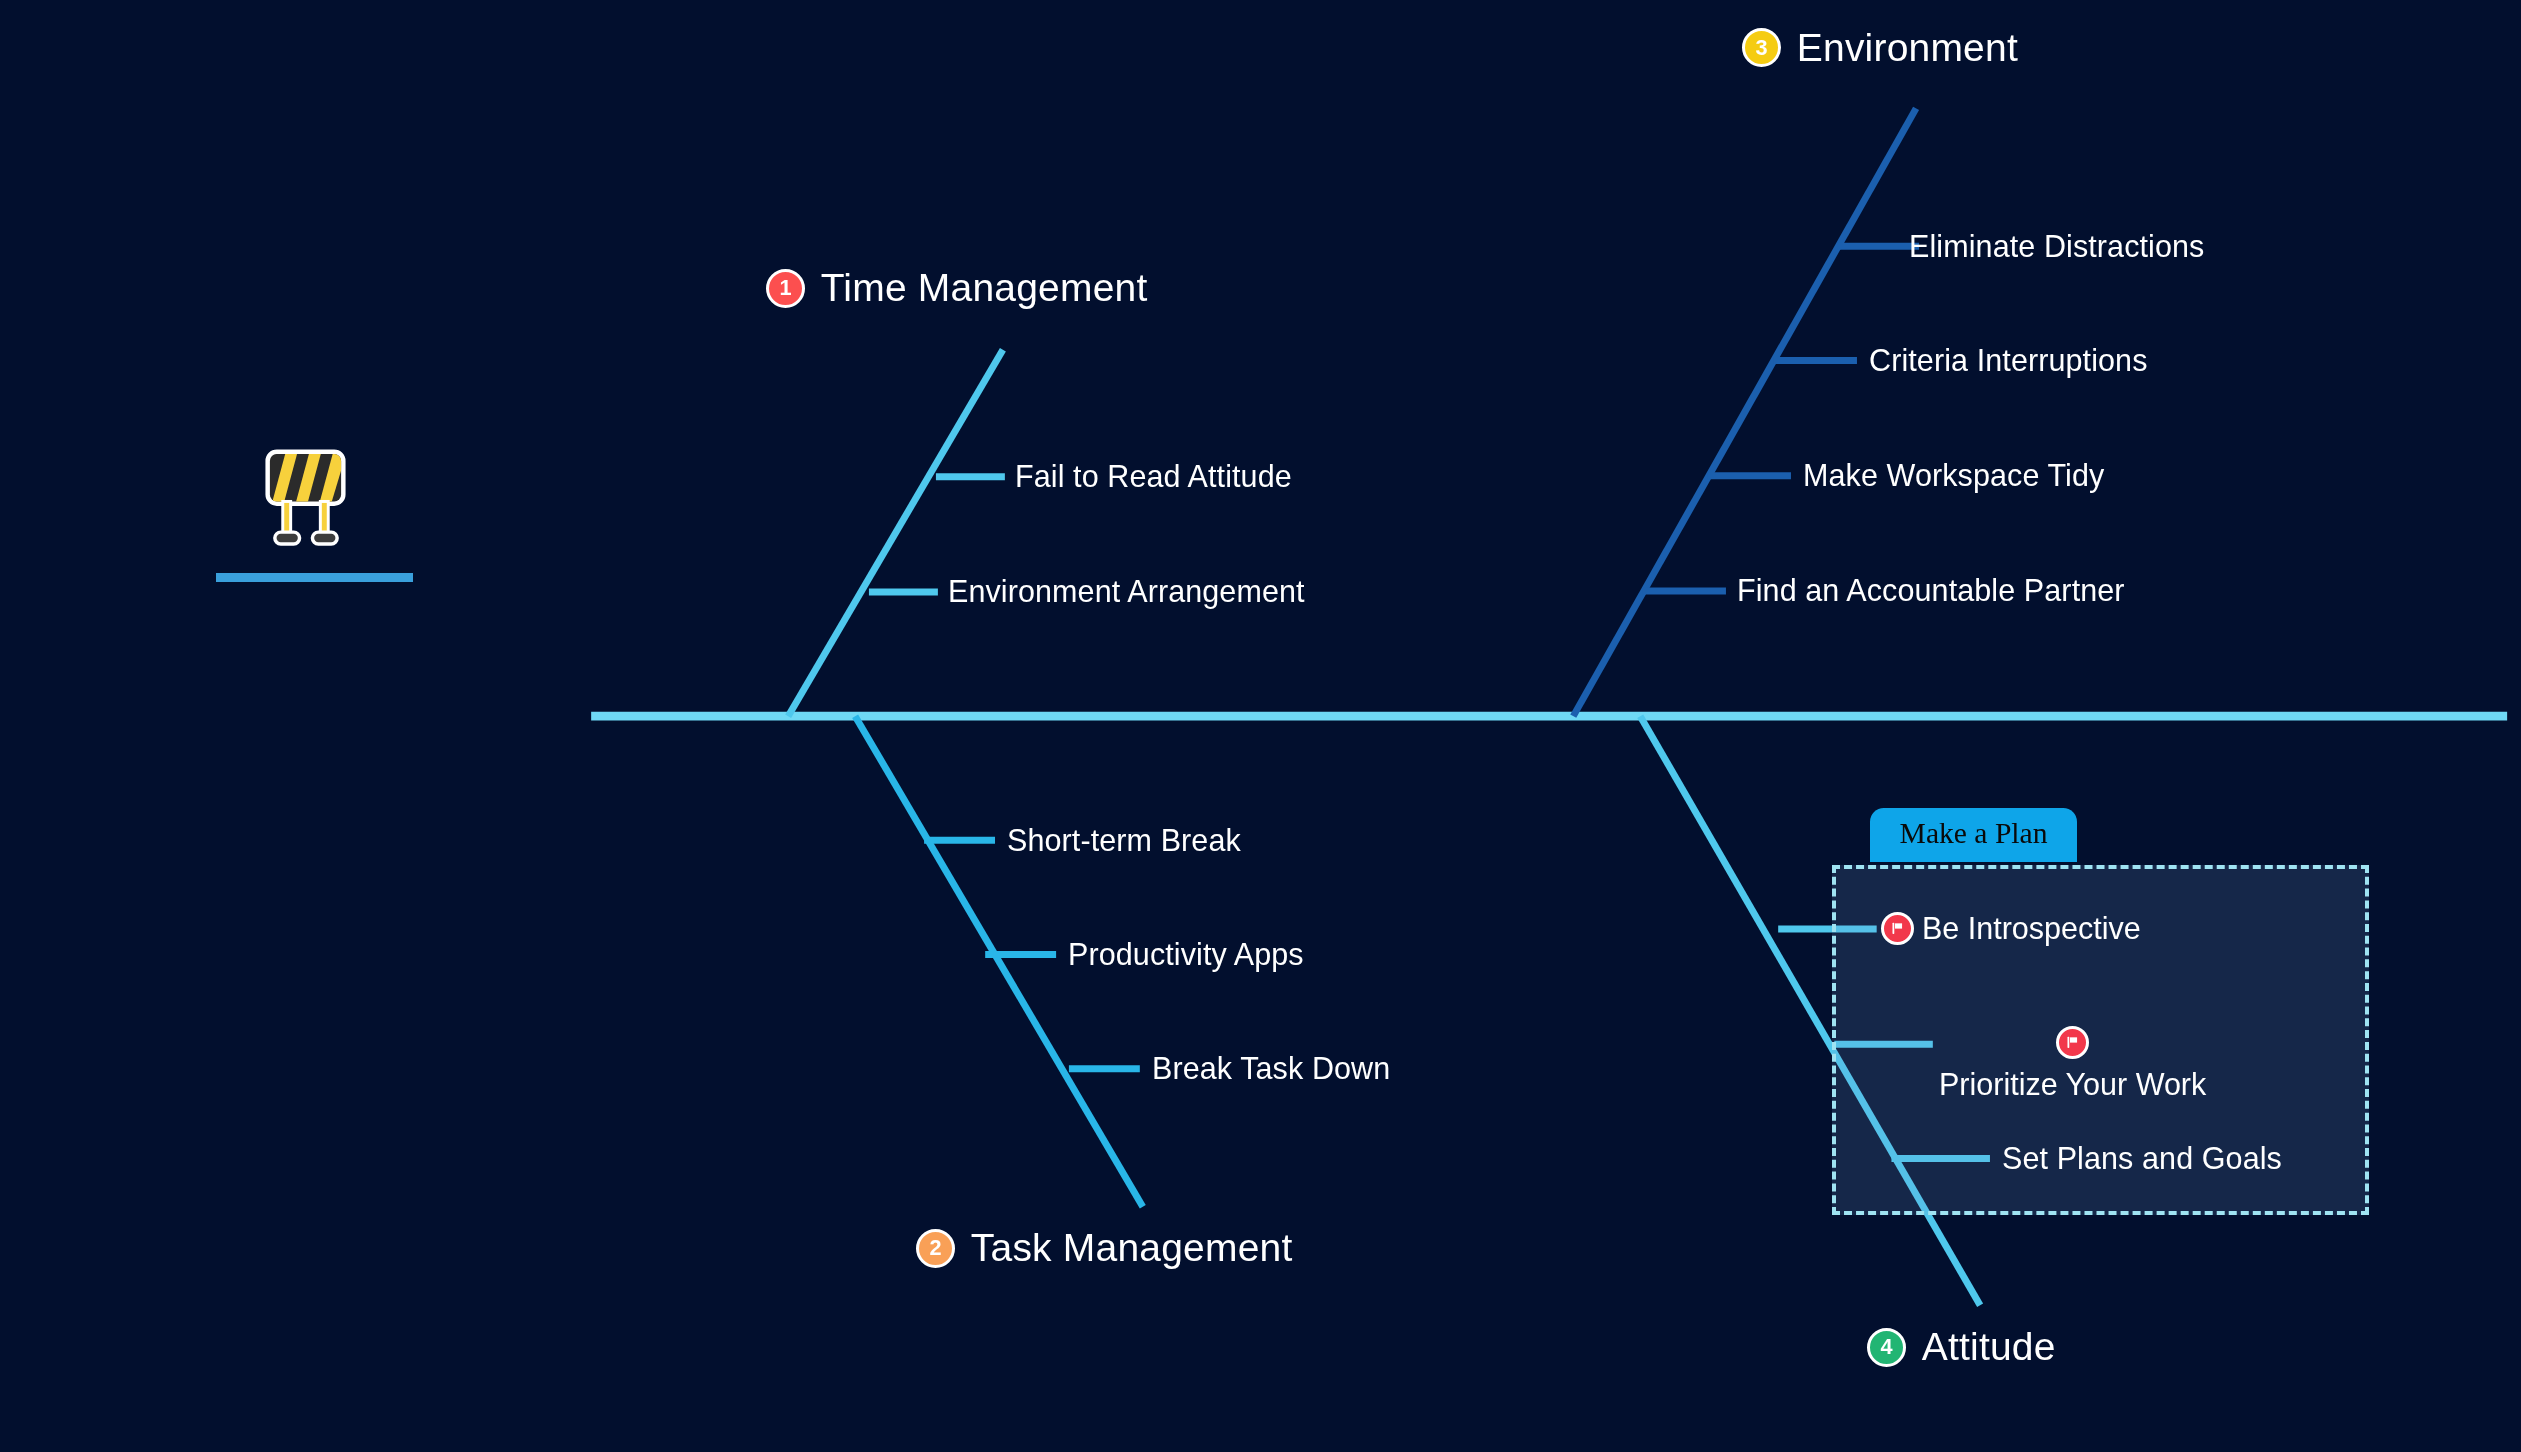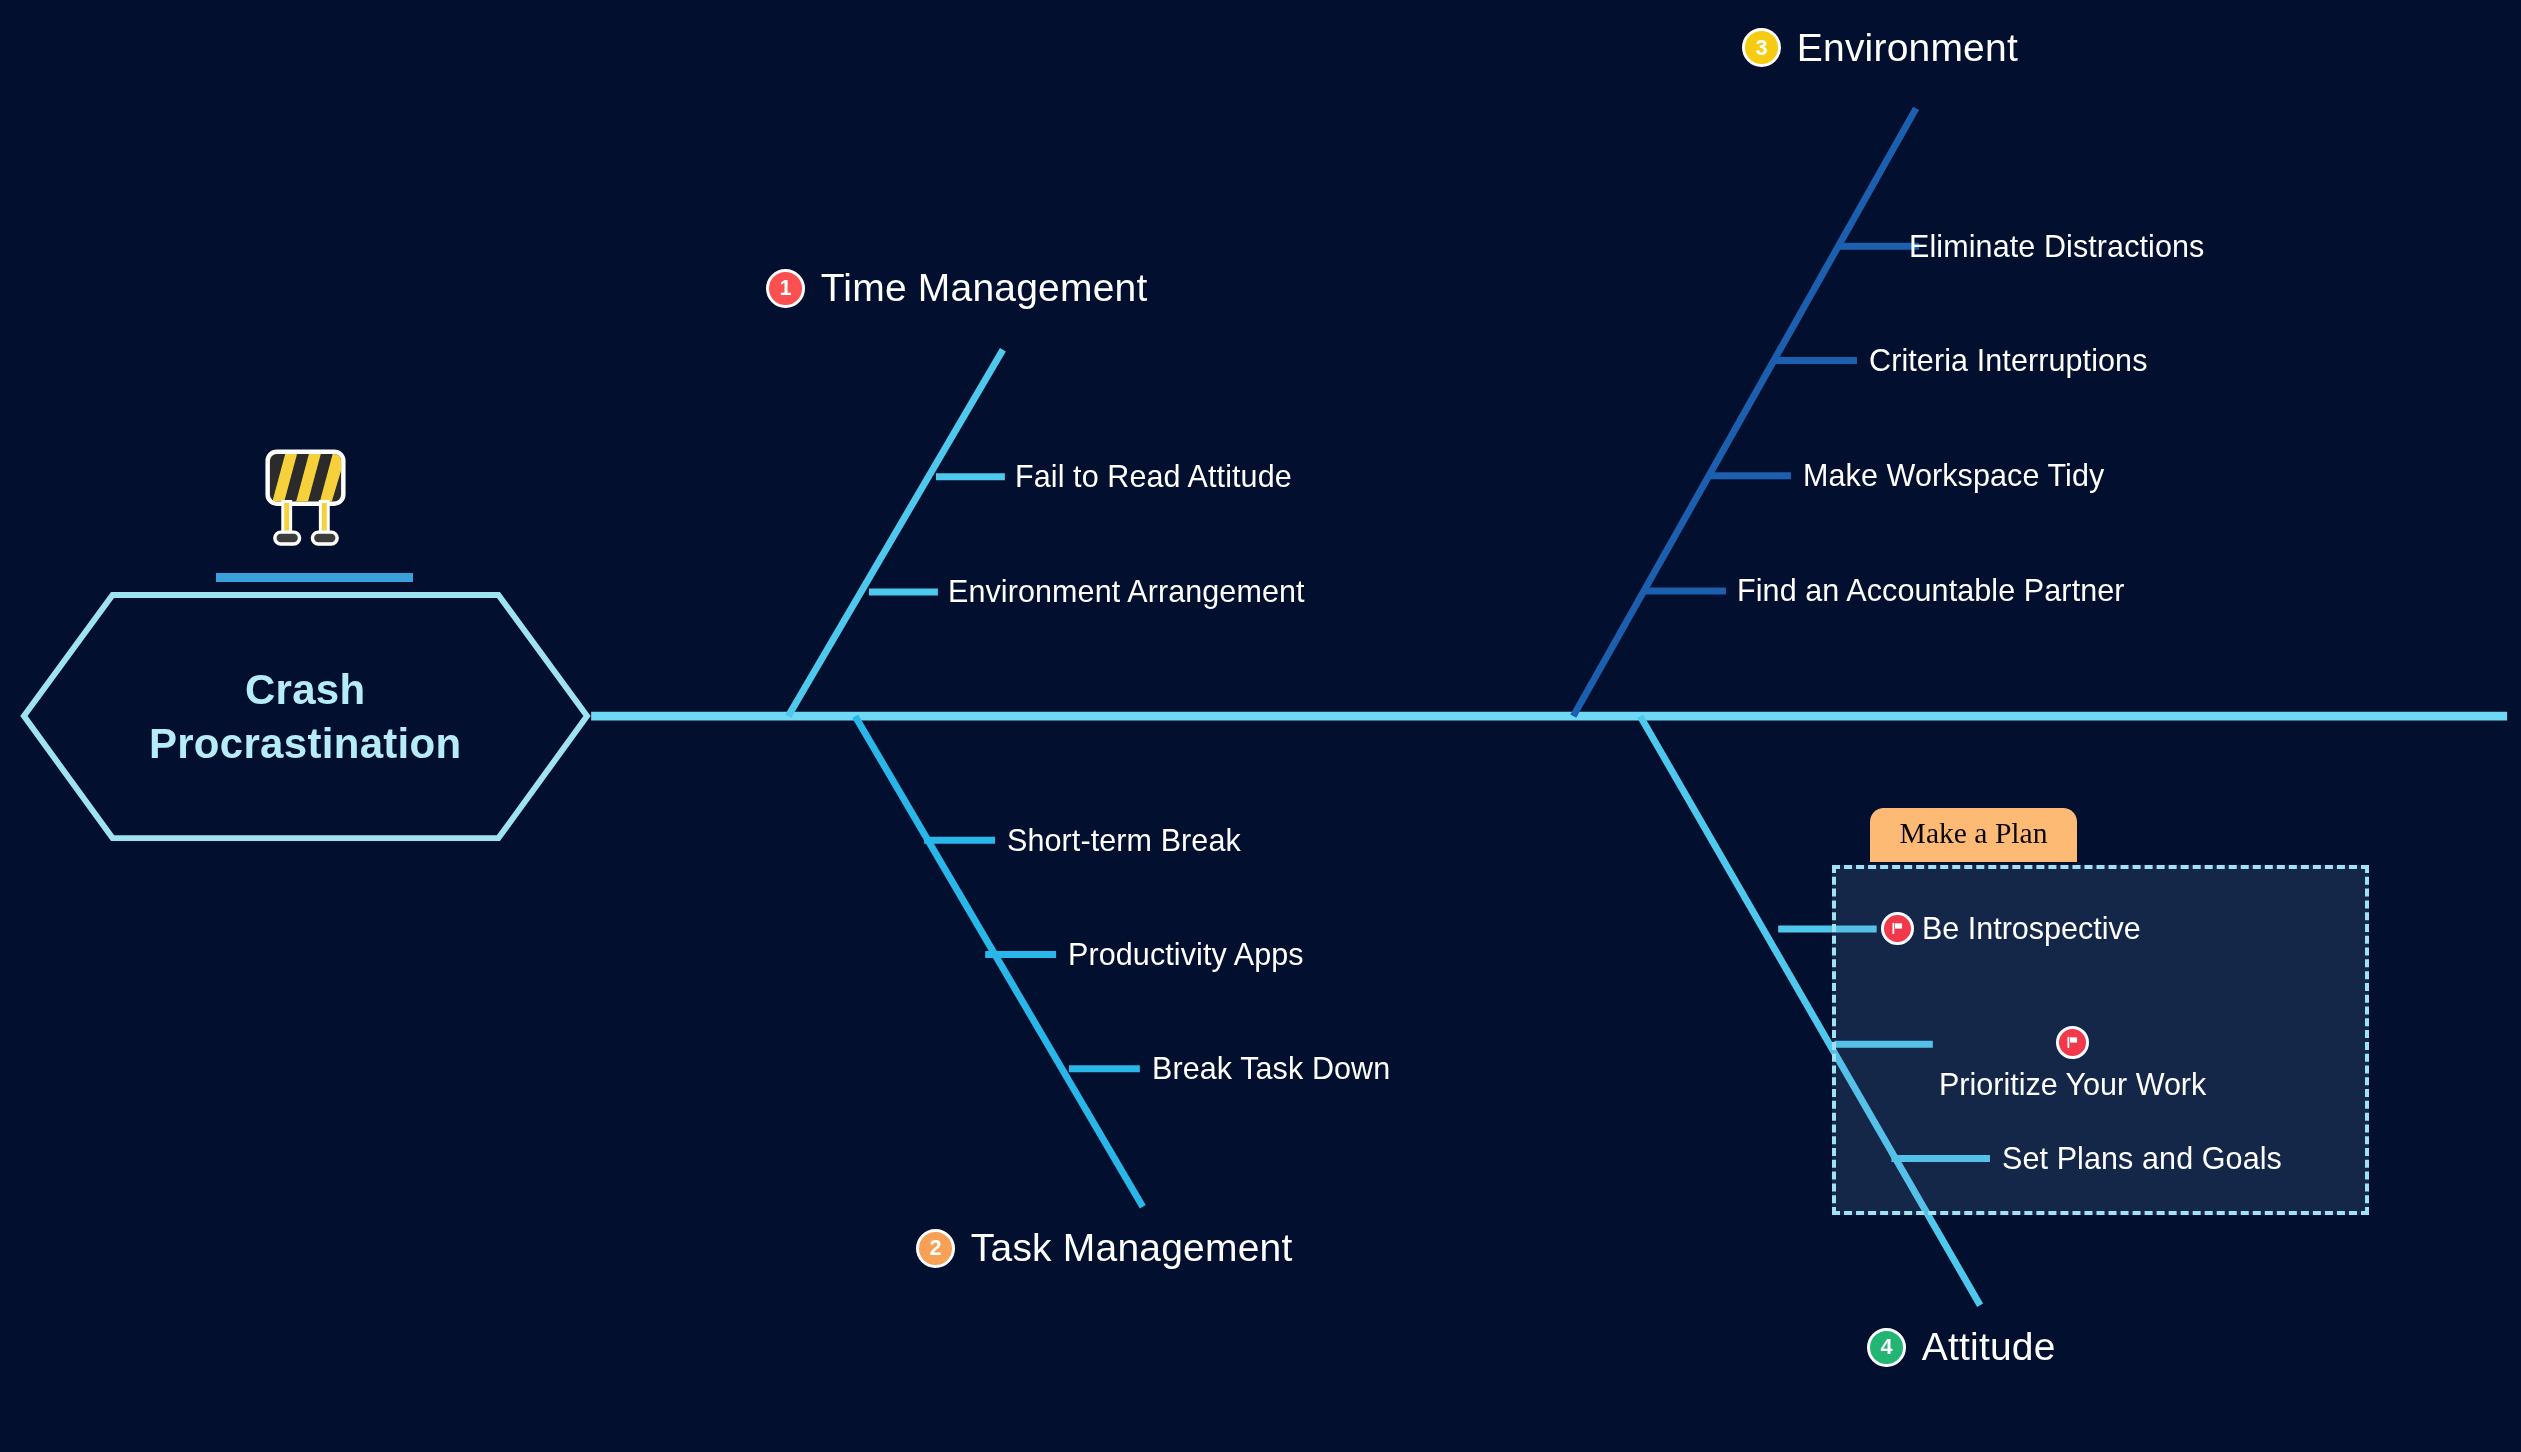--- a/index.html
+++ b/index.html
@@ -136,21 +136,21 @@
     width: 537px;
     height: 350px;
     border: 4.9px dashed #9fe3f2;
     background: rgba(118, 160, 205, 0.17);
     box-sizing: border-box;
   }
   .boundary-tab {
     position: absolute;
     left: 1870px;
     top: 808px;
-    background: #fdba74;
+    background: #0ea5e9;
     color: #0a0a0a;
     font-family: "Liberation Serif", serif;
     font-size: 29.6px;
     padding: 8.9px 29.6px 11.8px 29.6px;
     border-radius: 13.8px 13.8px 0 0;
     white-space: nowrap;
   }
 
   .watermark {
     position: absolute;
@@ -214,29 +214,20 @@
           </clipPath>
         </defs>
       <rect x="23" y="54" width="8" height="33" fill="#f7d13c" stroke="#ffffff" stroke-width="3"></rect>
       <rect x="61" y="54" width="8" height="33" fill="#f7d13c" stroke="#ffffff" stroke-width="3"></rect>
       <rect x="15" y="85" width="25" height="12" rx="6" fill="#3d3d3d" stroke="#ffffff" stroke-width="3.5"></rect>
       <rect x="53" y="85" width="25" height="12" rx="6" fill="#3d3d3d" stroke="#ffffff" stroke-width="3.5"></rect>
     </svg>
   </div>
   <div class="head-underline"></div>
 
-  <div class="head-wrap">
-    <svg class="head-hex" viewBox="0 0 580 255" preserveAspectRatio="none">
-      <polygon points="94,4 486,4 576,127 486,251 94,251 4,127" fill="none" stroke="#9fe3f2" stroke-width="6"></polygon>
-    </svg>
-    <div class="head-text">
-      <span>Crash</span>
-      <span>Procrastination</span>
-    </div>
-  </div>
 
   <div class="branch-title" style="left:766px; top:266px;">
     <span class="num-badge" style="background:#fc4f4f;">1</span>
     <span class="label">Time Management</span>
   </div>
   <div class="leaf" style="left:1015px; top:459px;">Fail to Read Attitude</div>
   <div class="leaf" style="left:948px; top:574px;">Environment Arrangement</div>
 
   <div class="branch-title" style="left:916px; top:1226px;">
     <span class="num-badge" style="background:#f9a057;">2</span>

